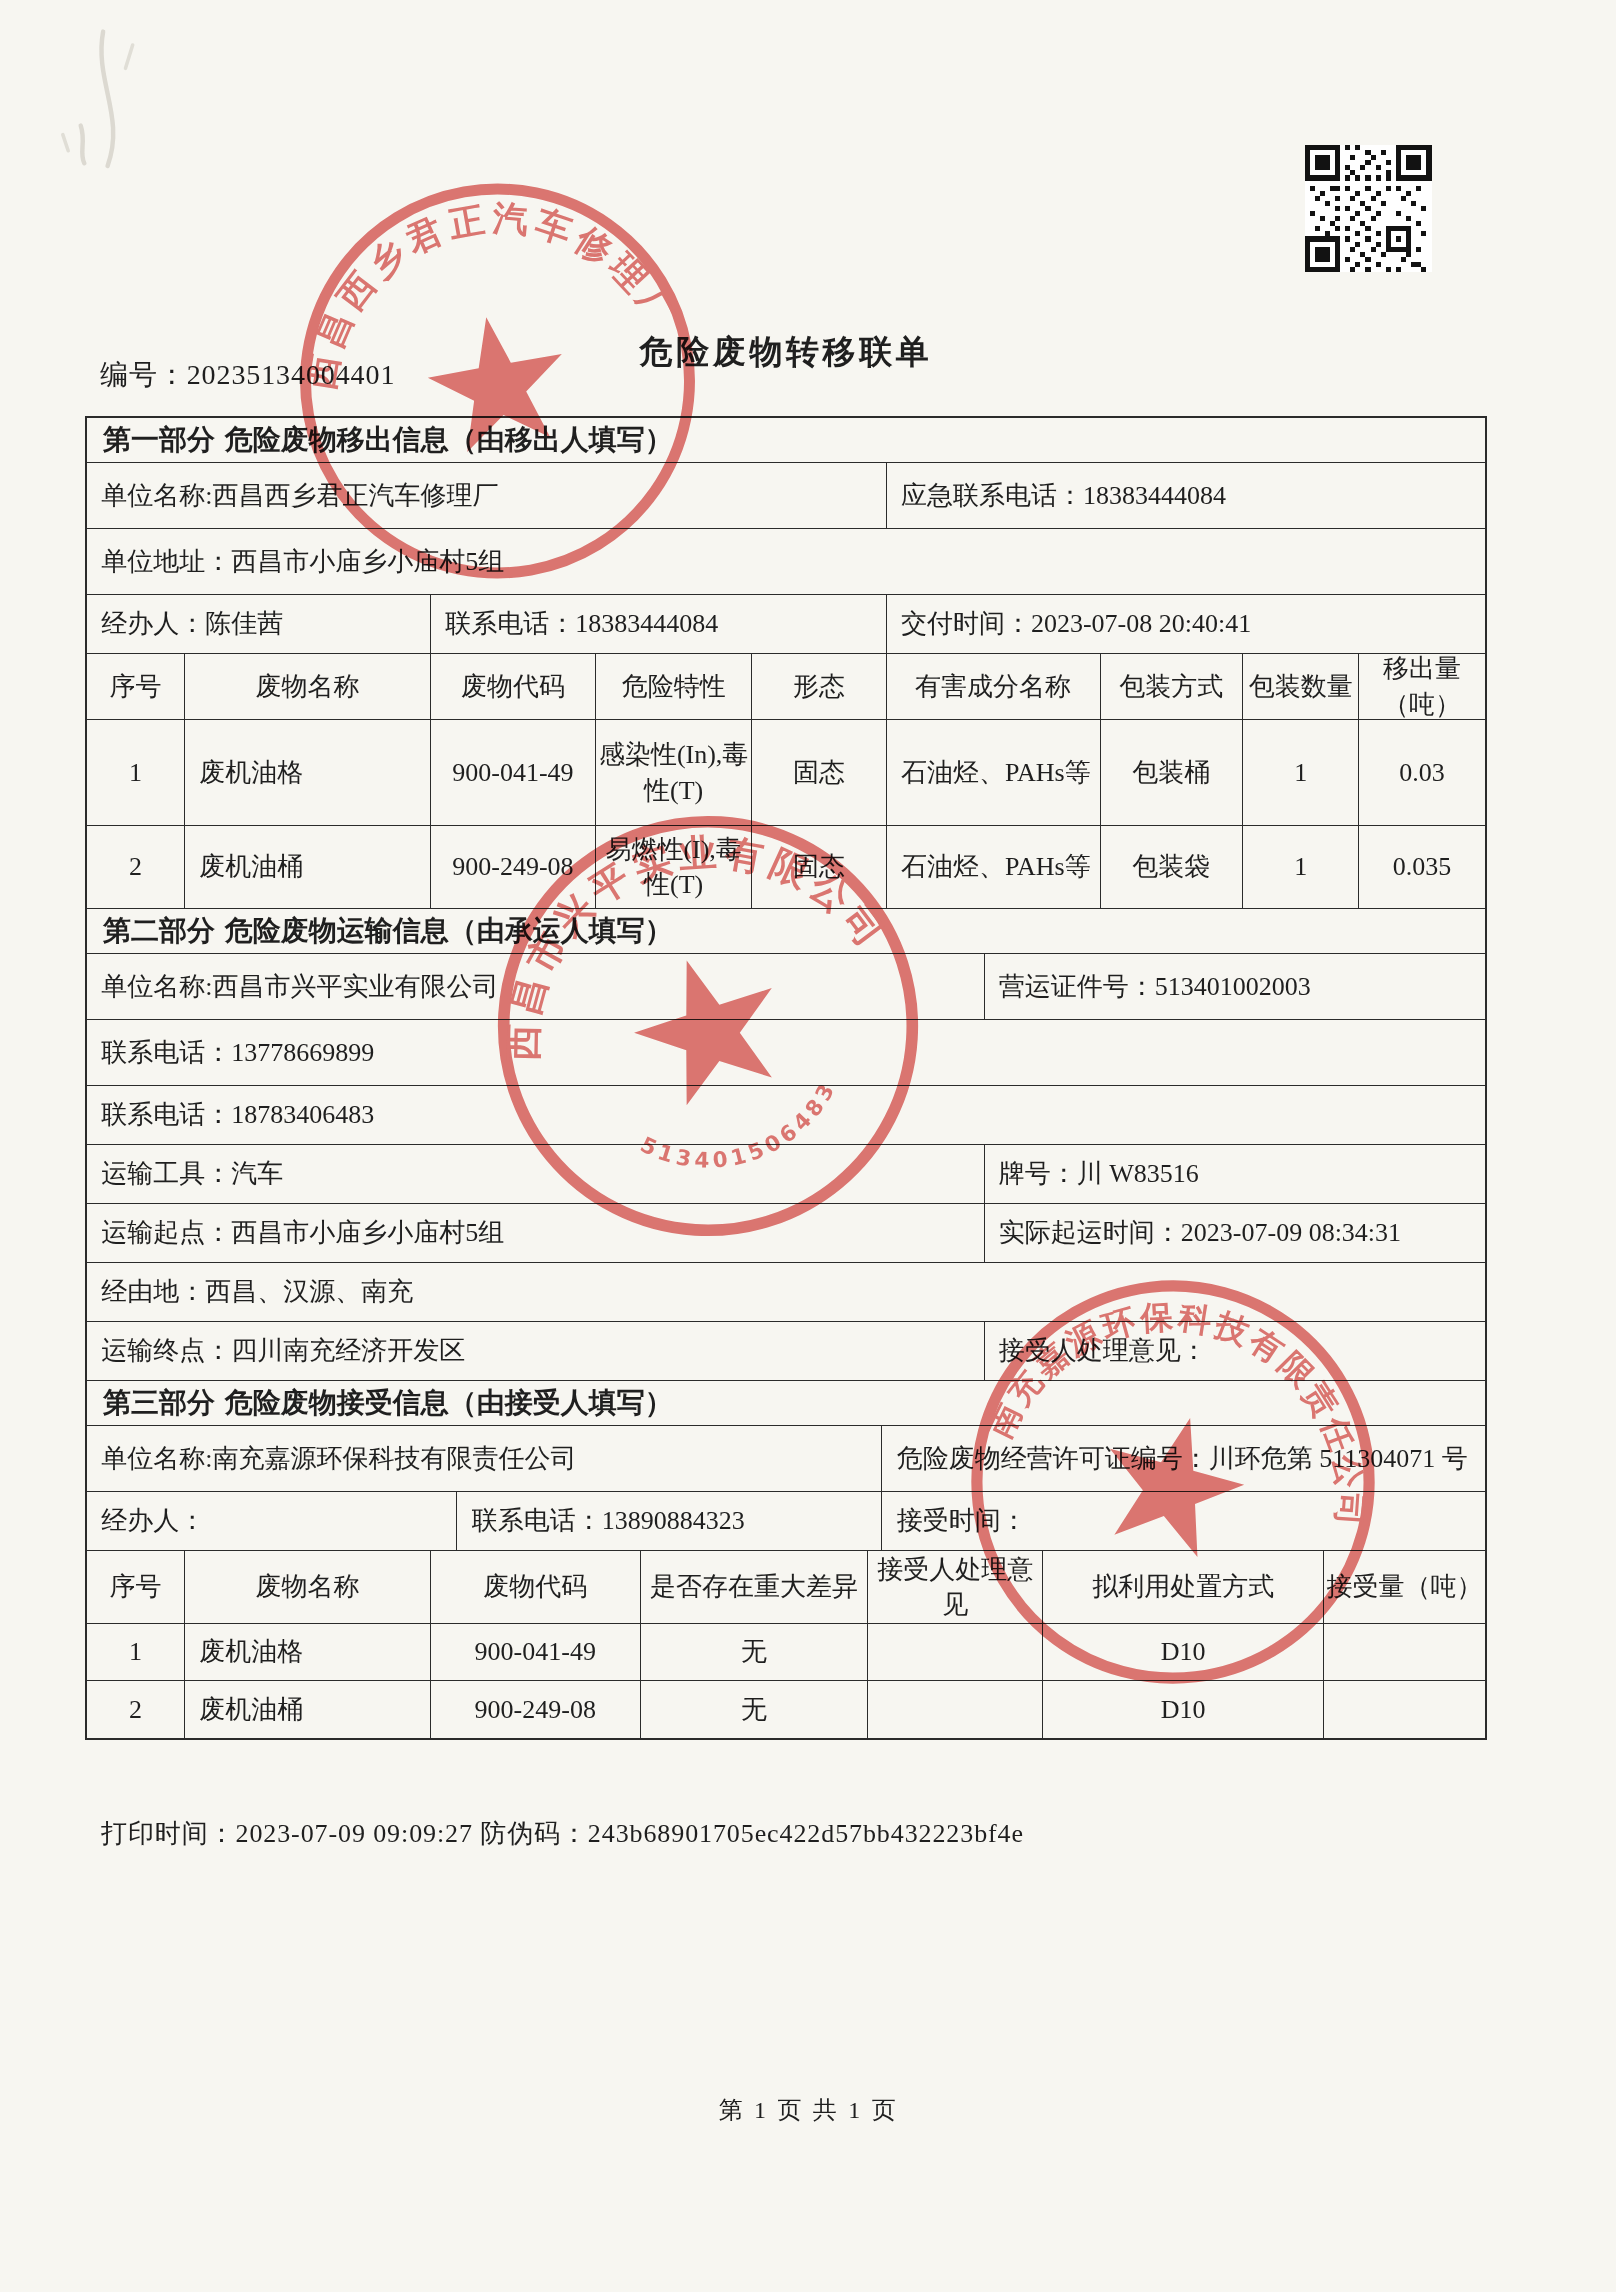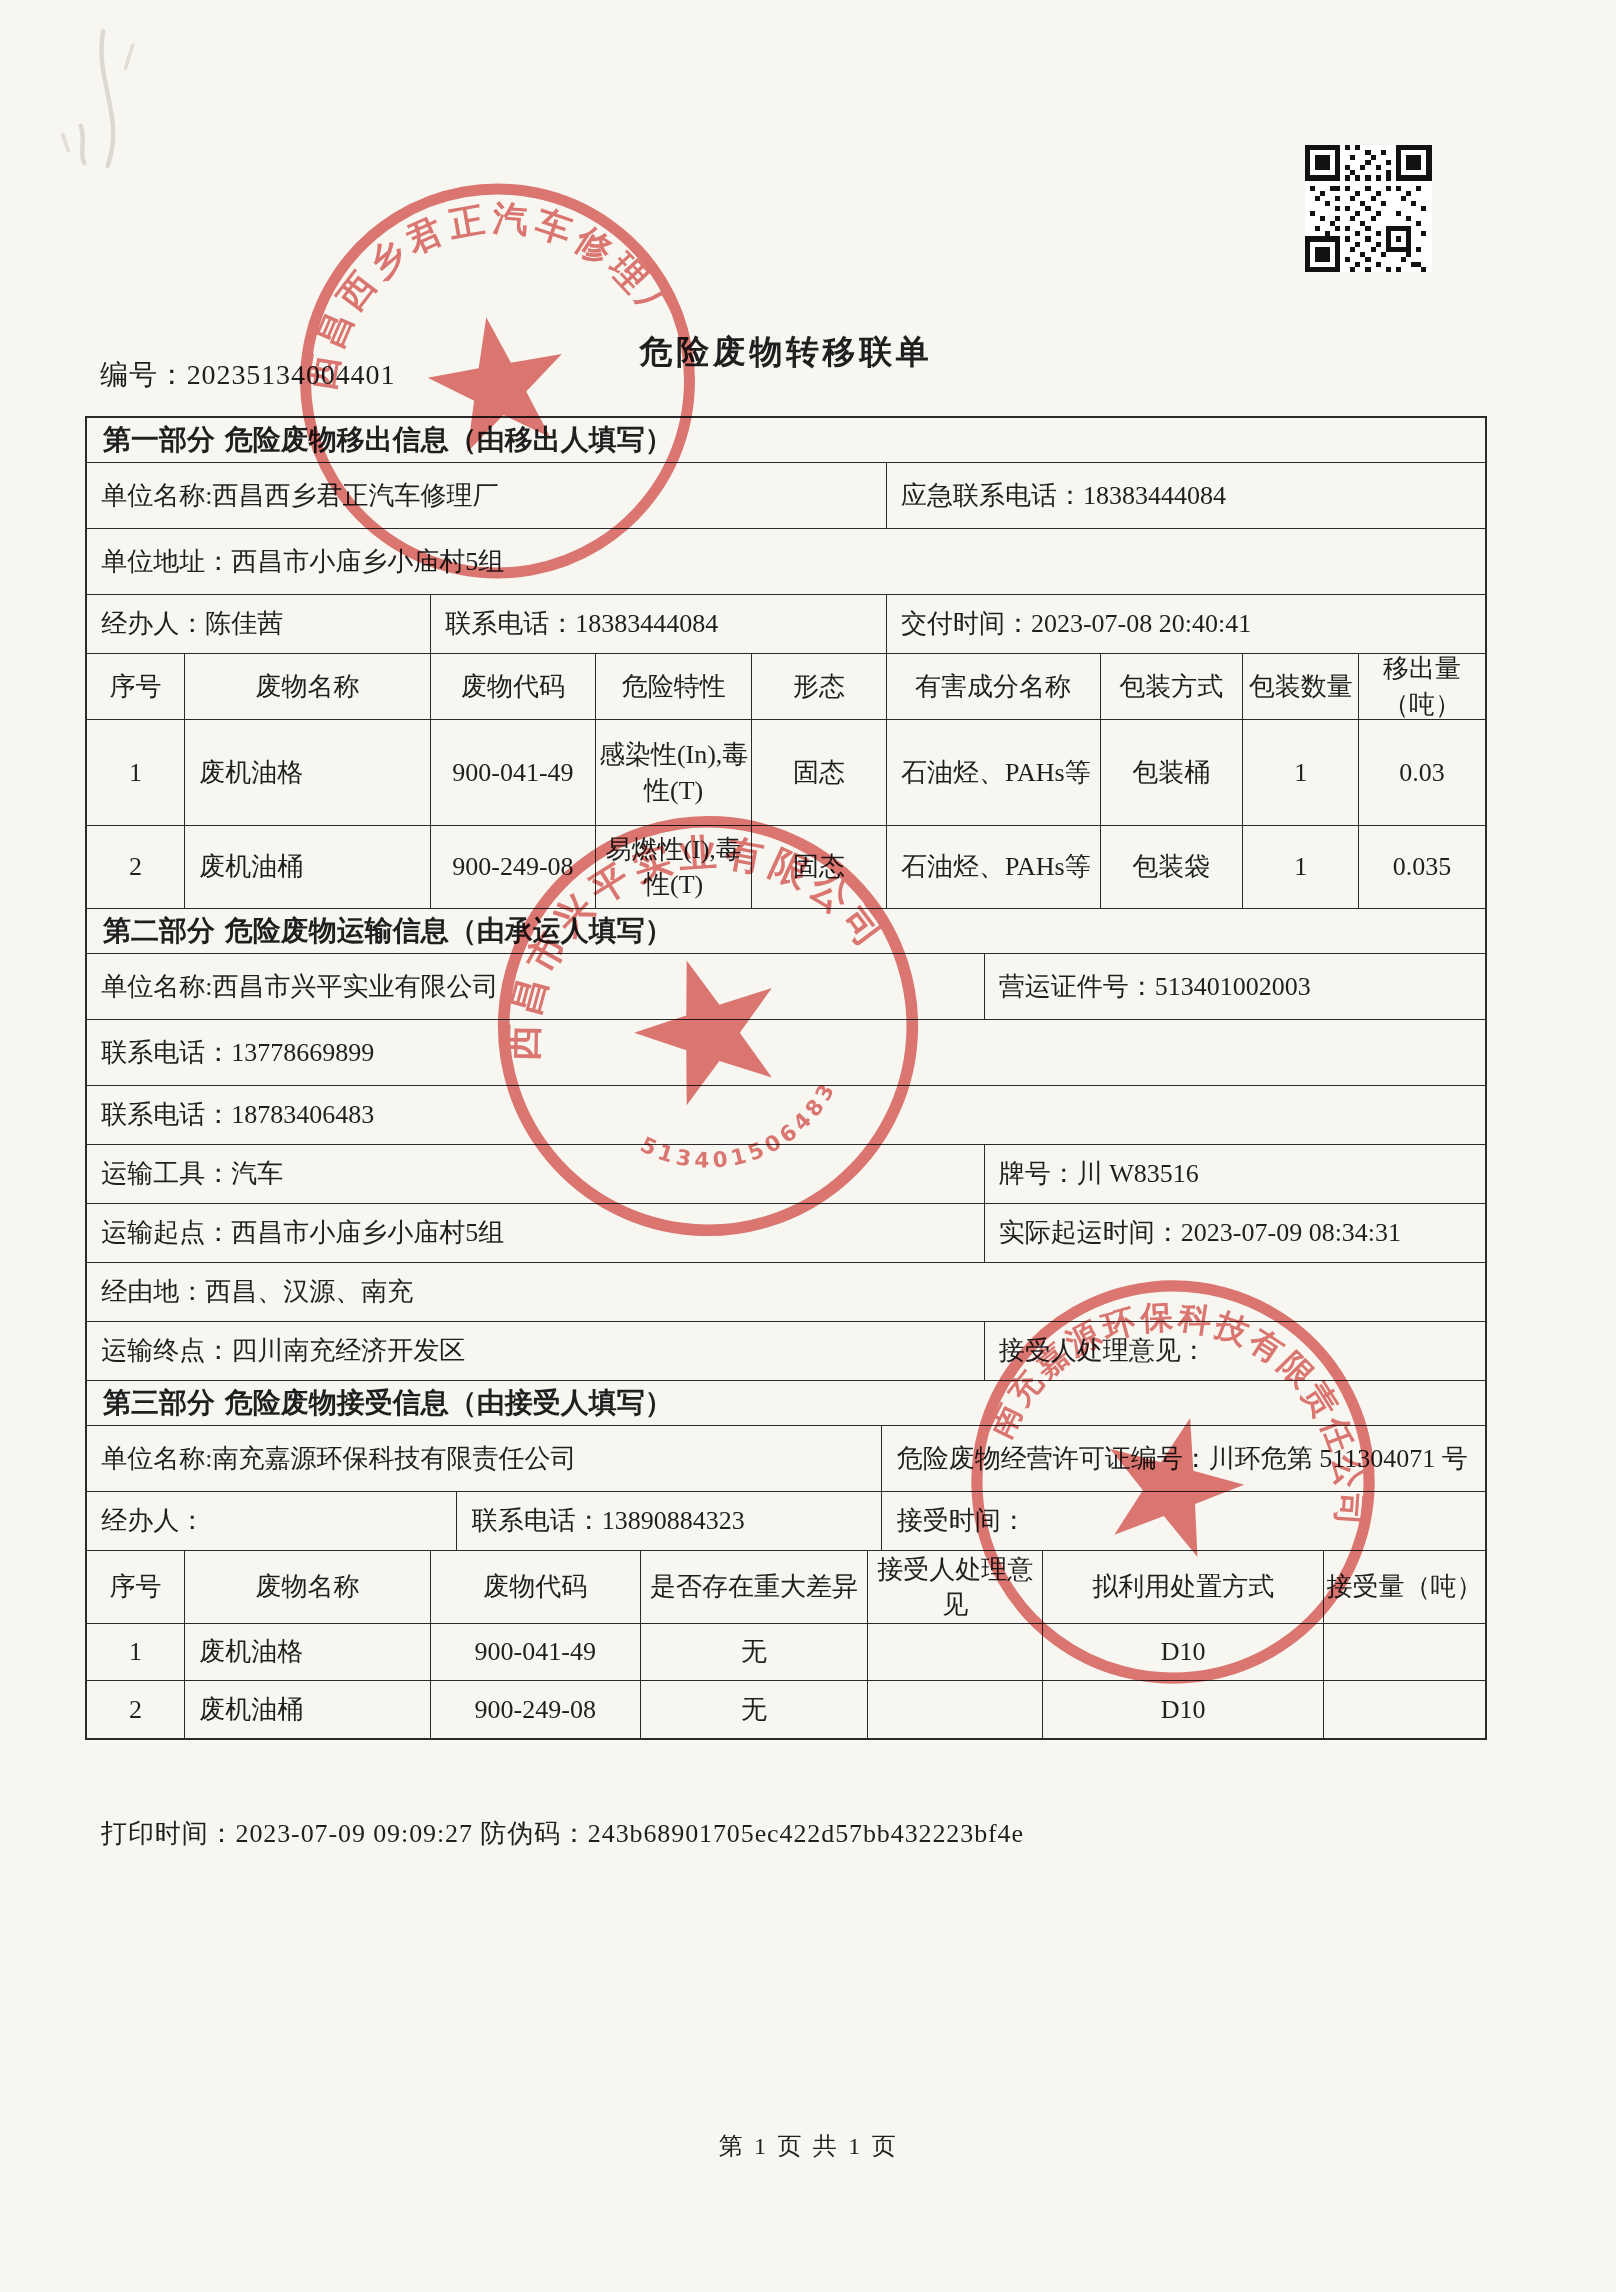--- a/index.html
+++ b/index.html
@@ -74,21 +74,21 @@
   .w265{width:26.5%;} .w304{width:30.4%;}
   
   .p3c1{width:7%;} .p3c2{width:17.6%;} .p3c3{width:15%;} .p3c4{width:16.3%;}
   .p3c5{width:12.5%;} .p3c6{width:20.1%;} .p3c7{width:11.5%;}
   .print-line{
     position:absolute;left:101px;top:1816px;
     font-size:26px;letter-spacing:0.9px;
   }
   .page-info{
     position:absolute;left:0;top:2094px;width:1617px;
-    text-align:center;font-size:24px;letter-spacing:2.7px;margin-top:36px;
+    text-align:center;font-size:24px;letter-spacing:2.7px;
   }
   
   .stamp{position:absolute;opacity:.78;mix-blend-mode:multiply;pointer-events:none;}
   .stamp text{
     font-family:"DejaVu Sans","Liberation Sans",sans-serif;
     font-weight:700;fill:var(--stamp);
   }
   .stamp-1{left:287px;top:166px;width:421px;height:430px;transform:rotate(-10deg);}
   .stamp-2{left:484px;top:802px;width:448px;height:448px;transform:rotate(-18deg);}
   .stamp-3{left:958px;top:1267px;width:430px;height:430px;transform:rotate(15deg);}

